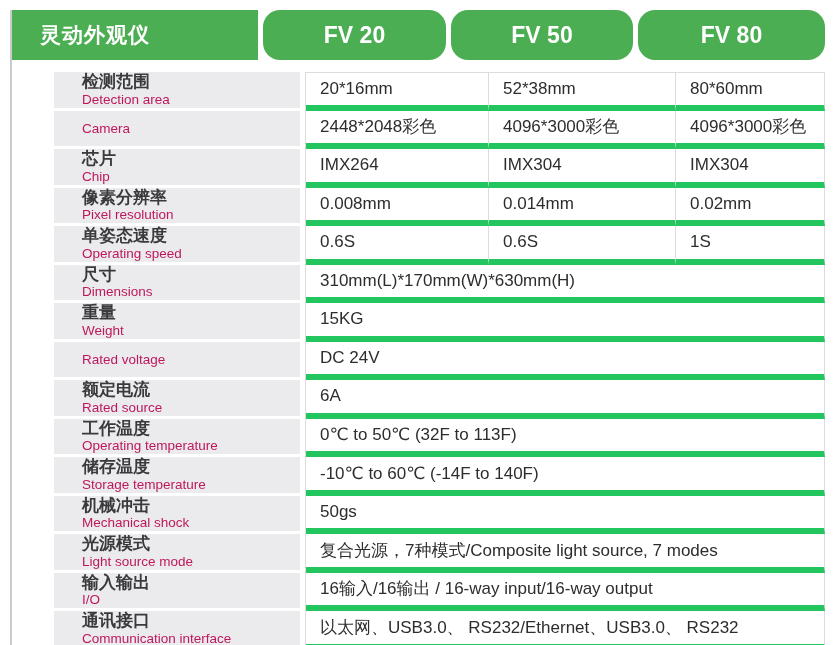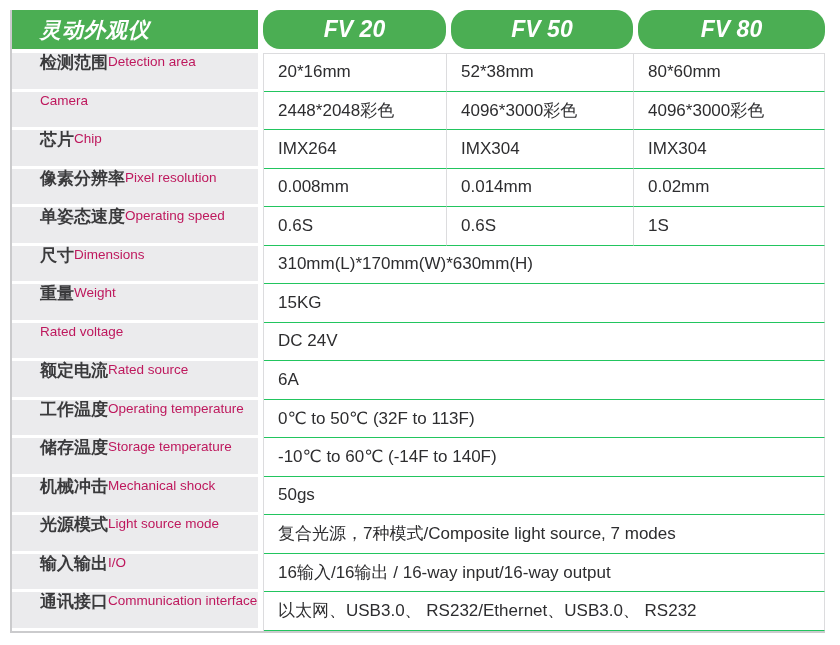--- a/index.html
+++ b/index.html
@@ -7,58 +7,58 @@
   body {
     width:840px; height:645px; overflow:hidden; position:relative;
     font-family:"Liberation Sans","DejaVu Sans",sans-serif;
   }
   .spec-table {
     position:absolute; left:10px; top:10px; width:815px;
     border-left:2px solid #cbcbcd;
     border-bottom:2px solid #cbcbcd;
   }
   
-  .header-row { display:flex; height:39px; margin-bottom:4px;font-style:italic; }
+  .header-row { display:flex; height:50px; margin-bottom:12px; }
   .hdr-cell {
     background:#4bae53; color:#ffffff;
     display:flex; align-items:center;
   }
   .hdr-title {
     width:246px; padding-left:28px;
     font-size:21px; font-weight:700; letter-spacing:1px;
   }
   .hdr-model {
     justify-content:center;
     font-size:23px; font-weight:600;border-radius:17px;
   }
   .hdr-model.m0 { width:183px; margin-left:5px; }
   .hdr-model.m1 { width:182px; margin-left:5px; }
   .hdr-model.m2 { flex:1; margin-left:5px; }
   
   .row { display:flex; height:38.5px; }
   .label-cell {
     width:246px; background:#ebebed; margin-bottom:3px;
-    display:flex; flex-direction:row; 
-    padding-left:28px; padding-top:1px;
+    display:flex; flex-direction:column; justify-content:center;
+    padding-left:28px; padding-top:1px;margin-left:42px;
   }
   .label-zh {
     font-size:17px; font-weight:700; color:#3a3a3c; line-height:1.08;
   }
   .label-en {
     font-size:13.5px; font-weight:400; color:#be185d; line-height:1.1; margin-top:1px;
   }
   .vals {
     flex:1; display:flex; margin-left:5px;
     border-left:1px solid #dcdcde;
   }
   .row.first .val { border-top:1px solid #dcdcde; }
   .val {
     background:#ffffff;
     border-right:1px solid #dcdcde;
-    border-bottom:1px solid #22c55e;
+    border-bottom:6px solid #22c55e;
     display:flex; align-items:center;
     padding-left:14px;
     font-size:17px; color:#2d2d2f;
     white-space:nowrap; overflow:hidden;
   }
   .val.c0 { width:183px; }
   .val.c1 { width:187px; }
   .val.c2 { flex:1; }
   .val.span { flex:1; }
 </style>

